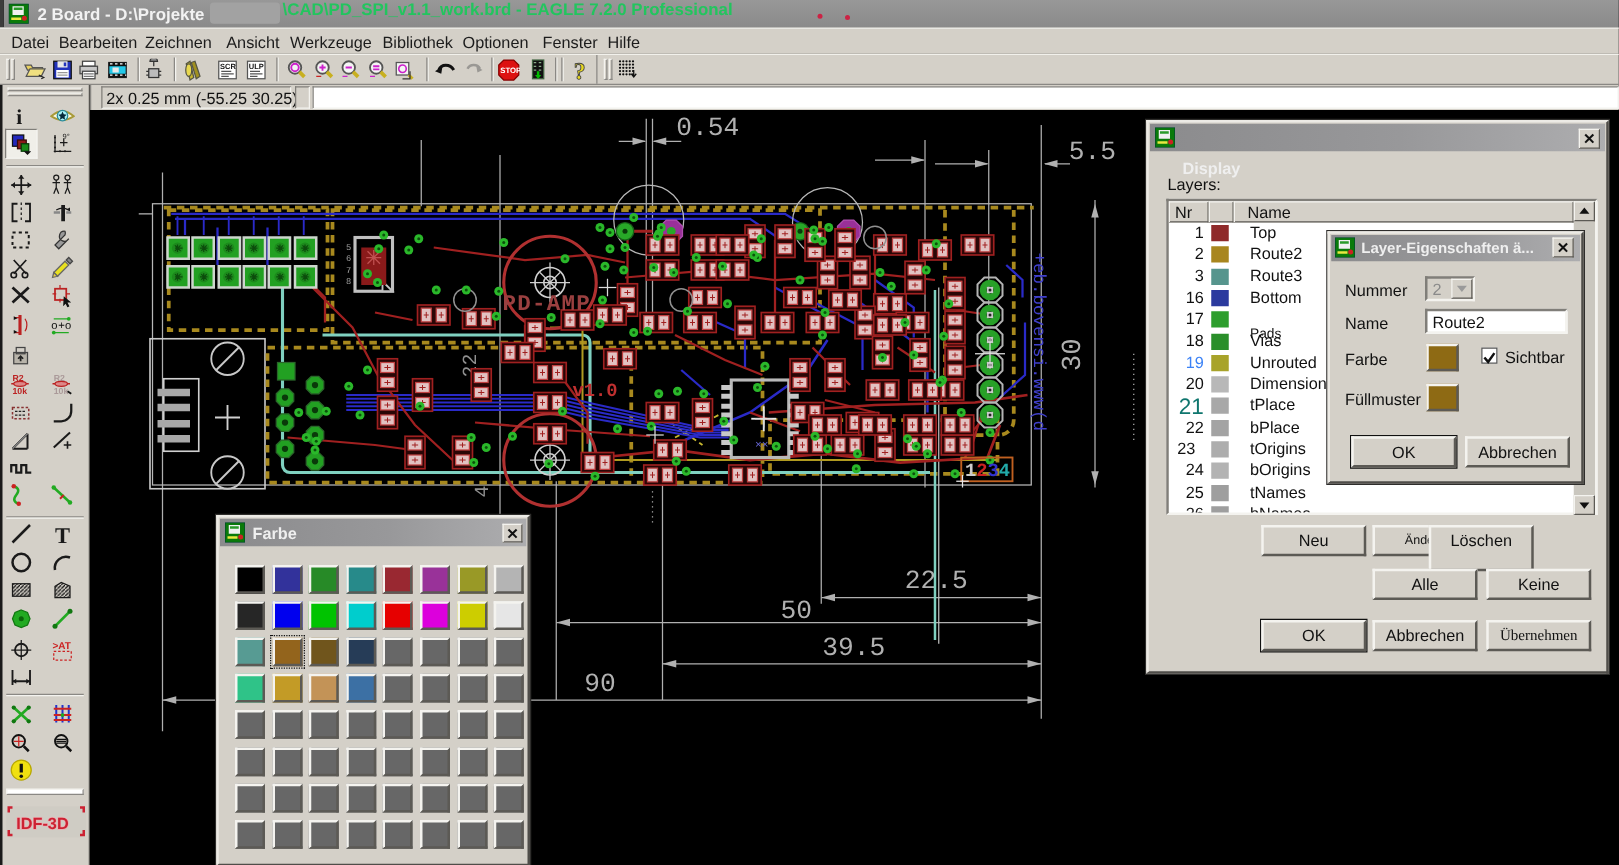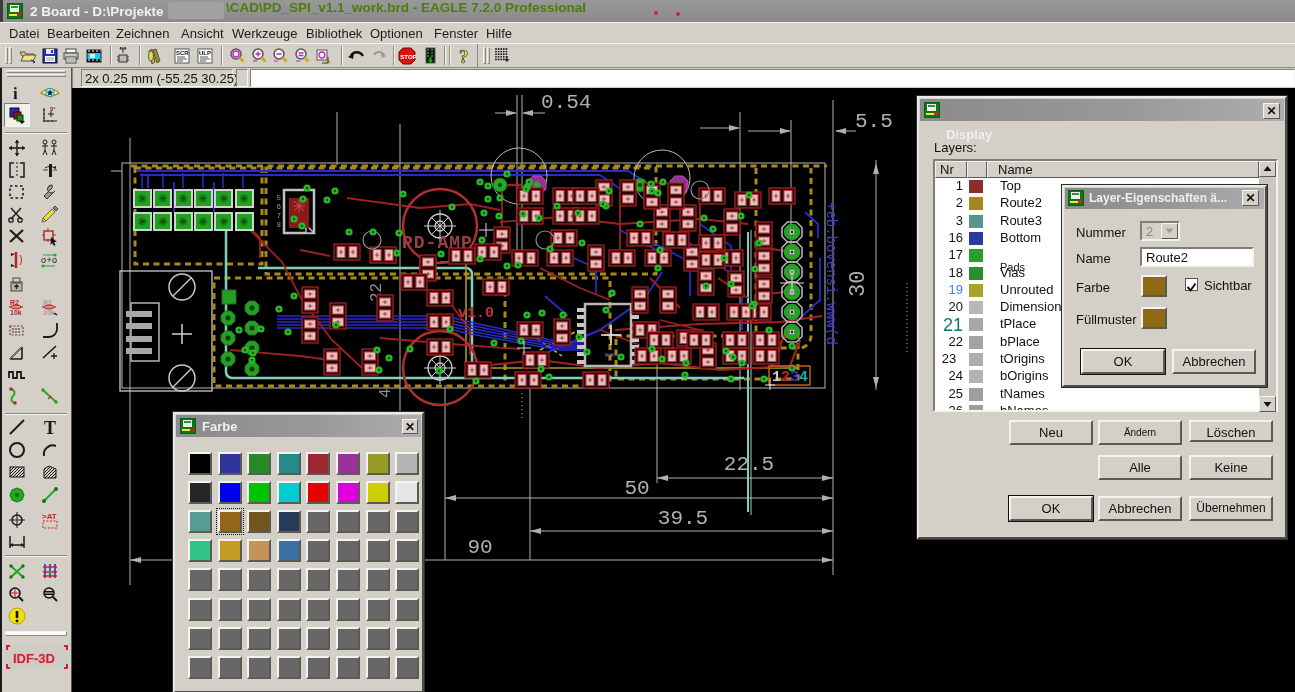--- a/index.html
+++ b/index.html
@@ -18,21 +18,21 @@
 <div class="abs" style="left:0;top:0;width:1295px;height:22px;background:linear-gradient(180deg,#989898,#8a8a8a);border-left:3px solid #3c3c3c;"></div>
 <svg class="abs" style="left:7px;top:3px" width="16" height="16" viewBox="0 0 16 16">
 <rect x="0" y="0" width="16" height="16" fill="#0a7a0a" stroke="#043"></rect>
 <rect x="3" y="2" width="9" height="7" fill="#f0f0f0"></rect>
 <rect x="4" y="3" width="7" height="2" fill="#2a9a2a"></rect>
 <rect x="2" y="11" width="8" height="2" fill="#e8e840"></rect>
 <circle cx="12.5" cy="11.5" r="2" fill="#cc2222"></circle>
 </svg>
 <div class="abs" style="left:30px;top:4px;font-size:13.5px;font-weight:bold;color:#f2f2f2;white-space:pre;">2 Board - D:\Projekte</div>
 <div class="abs" style="left:168px;top:2px;width:56px;height:17px;background:#a2a2a2;border-radius:3px;"></div>
-<div class="abs" style="left:226px;top:0;font-size:13.5px;font-weight:bold;color:#4d7c0f;white-space:pre;">\CAD\PD_SPI_v1.1_work.brd - EAGLE 7.2.0 Professional</div>
+<div class="abs" style="left:226px;top:0;font-size:13.5px;font-weight:bold;color:#22c55e;white-space:pre;">\CAD\PD_SPI_v1.1_work.brd - EAGLE 7.2.0 Professional</div>
 <div class="abs" style="left:654px;top:11px;width:4px;height:4px;background:#cc2244;border-radius:2px;"></div>
 <div class="abs" style="left:676px;top:12px;width:4px;height:4px;background:#cc2244;border-radius:2px;"></div>
 <div class="abs" style="left:0;top:22px;width:1295px;height:21px;background:#d4d0c8;border-top:1px solid #efefec;"></div>
 <div class="abs" style="left:9px;top:26px;font-size:13px;color:#1c1c1c;">Datei</div>
 <div class="abs" style="left:47px;top:26px;font-size:13px;color:#1c1c1c;">Bearbeiten</div>
 <div class="abs" style="left:116px;top:26px;font-size:13px;color:#1c1c1c;">Zeichnen</div>
 <div class="abs" style="left:181px;top:26px;font-size:13px;color:#1c1c1c;">Ansicht</div>
 <div class="abs" style="left:232px;top:26px;font-size:13px;color:#1c1c1c;">Werkzeuge</div>
 <div class="abs" style="left:306px;top:26px;font-size:13px;color:#1c1c1c;">Bibliothek</div>
 <div class="abs" style="left:370px;top:26px;font-size:13px;color:#1c1c1c;">Optionen</div>
@@ -1428,26 +1428,26 @@
 </div>
 <div class="abs" style="left:1259px;top:161px;width:17px;height:249px;background:#cac7bf;"></div>
 <div class="abs" style="left:1259px;top:161px;width:17px;height:16px;background:#d4d0c8;border:1px solid;border-color:#f4f3ef #5c5a55 #5c5a55 #f4f3ef;"><svg width="15" height="14">
         <path d="M7.5 4 l4 5 h-8z" fill="#111"></path>
       </svg></div>
 <div class="abs" style="left:1259px;top:396px;width:17px;height:16px;background:#d4d0c8;border:1px solid;border-color:#f4f3ef #5c5a55 #5c5a55 #f4f3ef;"><svg width="15" height="14">
         <path d="M7.5 10 l4-5 h-8z" fill="#111"></path>
       </svg></div>
 <div class="abs btn" style="left:1009px;top:420px;width:84px;height:25px;line-height:21px;font-size:13px;">Neu</div>
 <div class="abs btn" style="left:1098px;top:420px;width:84px;height:25px;line-height:21px;font-size:10px;">Ändern</div>
-<div class="abs btn" style="left:1189px;top:420px;width:84px;height:22px;line-height:21px;font-size:13px;">Löschen</div>
+<div class="abs btn" style="left:1143px;top:420px;width:84px;height:37px;line-height:21px;font-size:13px;">Löschen</div>
 <div class="abs btn" style="left:1098px;top:455px;width:84px;height:25px;line-height:21px;font-size:13px;">Alle</div>
 <div class="abs btn" style="left:1189px;top:455px;width:84px;height:25px;line-height:21px;font-size:13px;">Keine</div>
 <div class="abs btn" style="left:1009px;top:496px;width:84px;height:25px;box-shadow:0 0 0 1px #111;line-height:21px;font-size:13px;">OK</div>
 <div class="abs btn" style="left:1098px;top:496px;width:84px;height:25px;line-height:21px;font-size:13px;">Abbrechen</div>
-<div class="abs btn" style="left:1189px;top:496px;width:84px;height:25px;line-height:21px;font-size:12px;">Übernehmen</div>
+<div class="abs btn" style="left:1189px;top:496px;width:84px;height:25px;line-height:21px;font-size:12px;font-family:Liberation Serif, serif;">Übernehmen</div>
 <div class="abs dlg" style="left:1062px;top:185px;width:205px;height:202px;"></div>
 <div class="abs dtitle" style="left:1065px;top:188px;width:199px;height:21px;"></div>
 <svg class="abs" style="left:1068px;top:190px" width="16" height="16" viewBox="0 0 16 16">
       <rect width="16" height="16" fill="#0a7a0a" stroke="#043"></rect>
       <rect x="3" y="2" width="9" height="7" fill="#f0f0f0"></rect>
       <rect x="4" y="3" width="7" height="2" fill="#2a9a2a"></rect>
       <rect x="2" y="11" width="8" height="2" fill="#e8e840"></rect>
       <circle cx="12.5" cy="11.5" r="2" fill="#cc2222"></circle>
     </svg>
 <div class="abs" style="left:1089px;top:191px;font-size:12px;font-weight:bold;color:#efefef;white-space:nowrap;width:150px;overflow:hidden;">Layer-Eigenschaften ä...</div>

